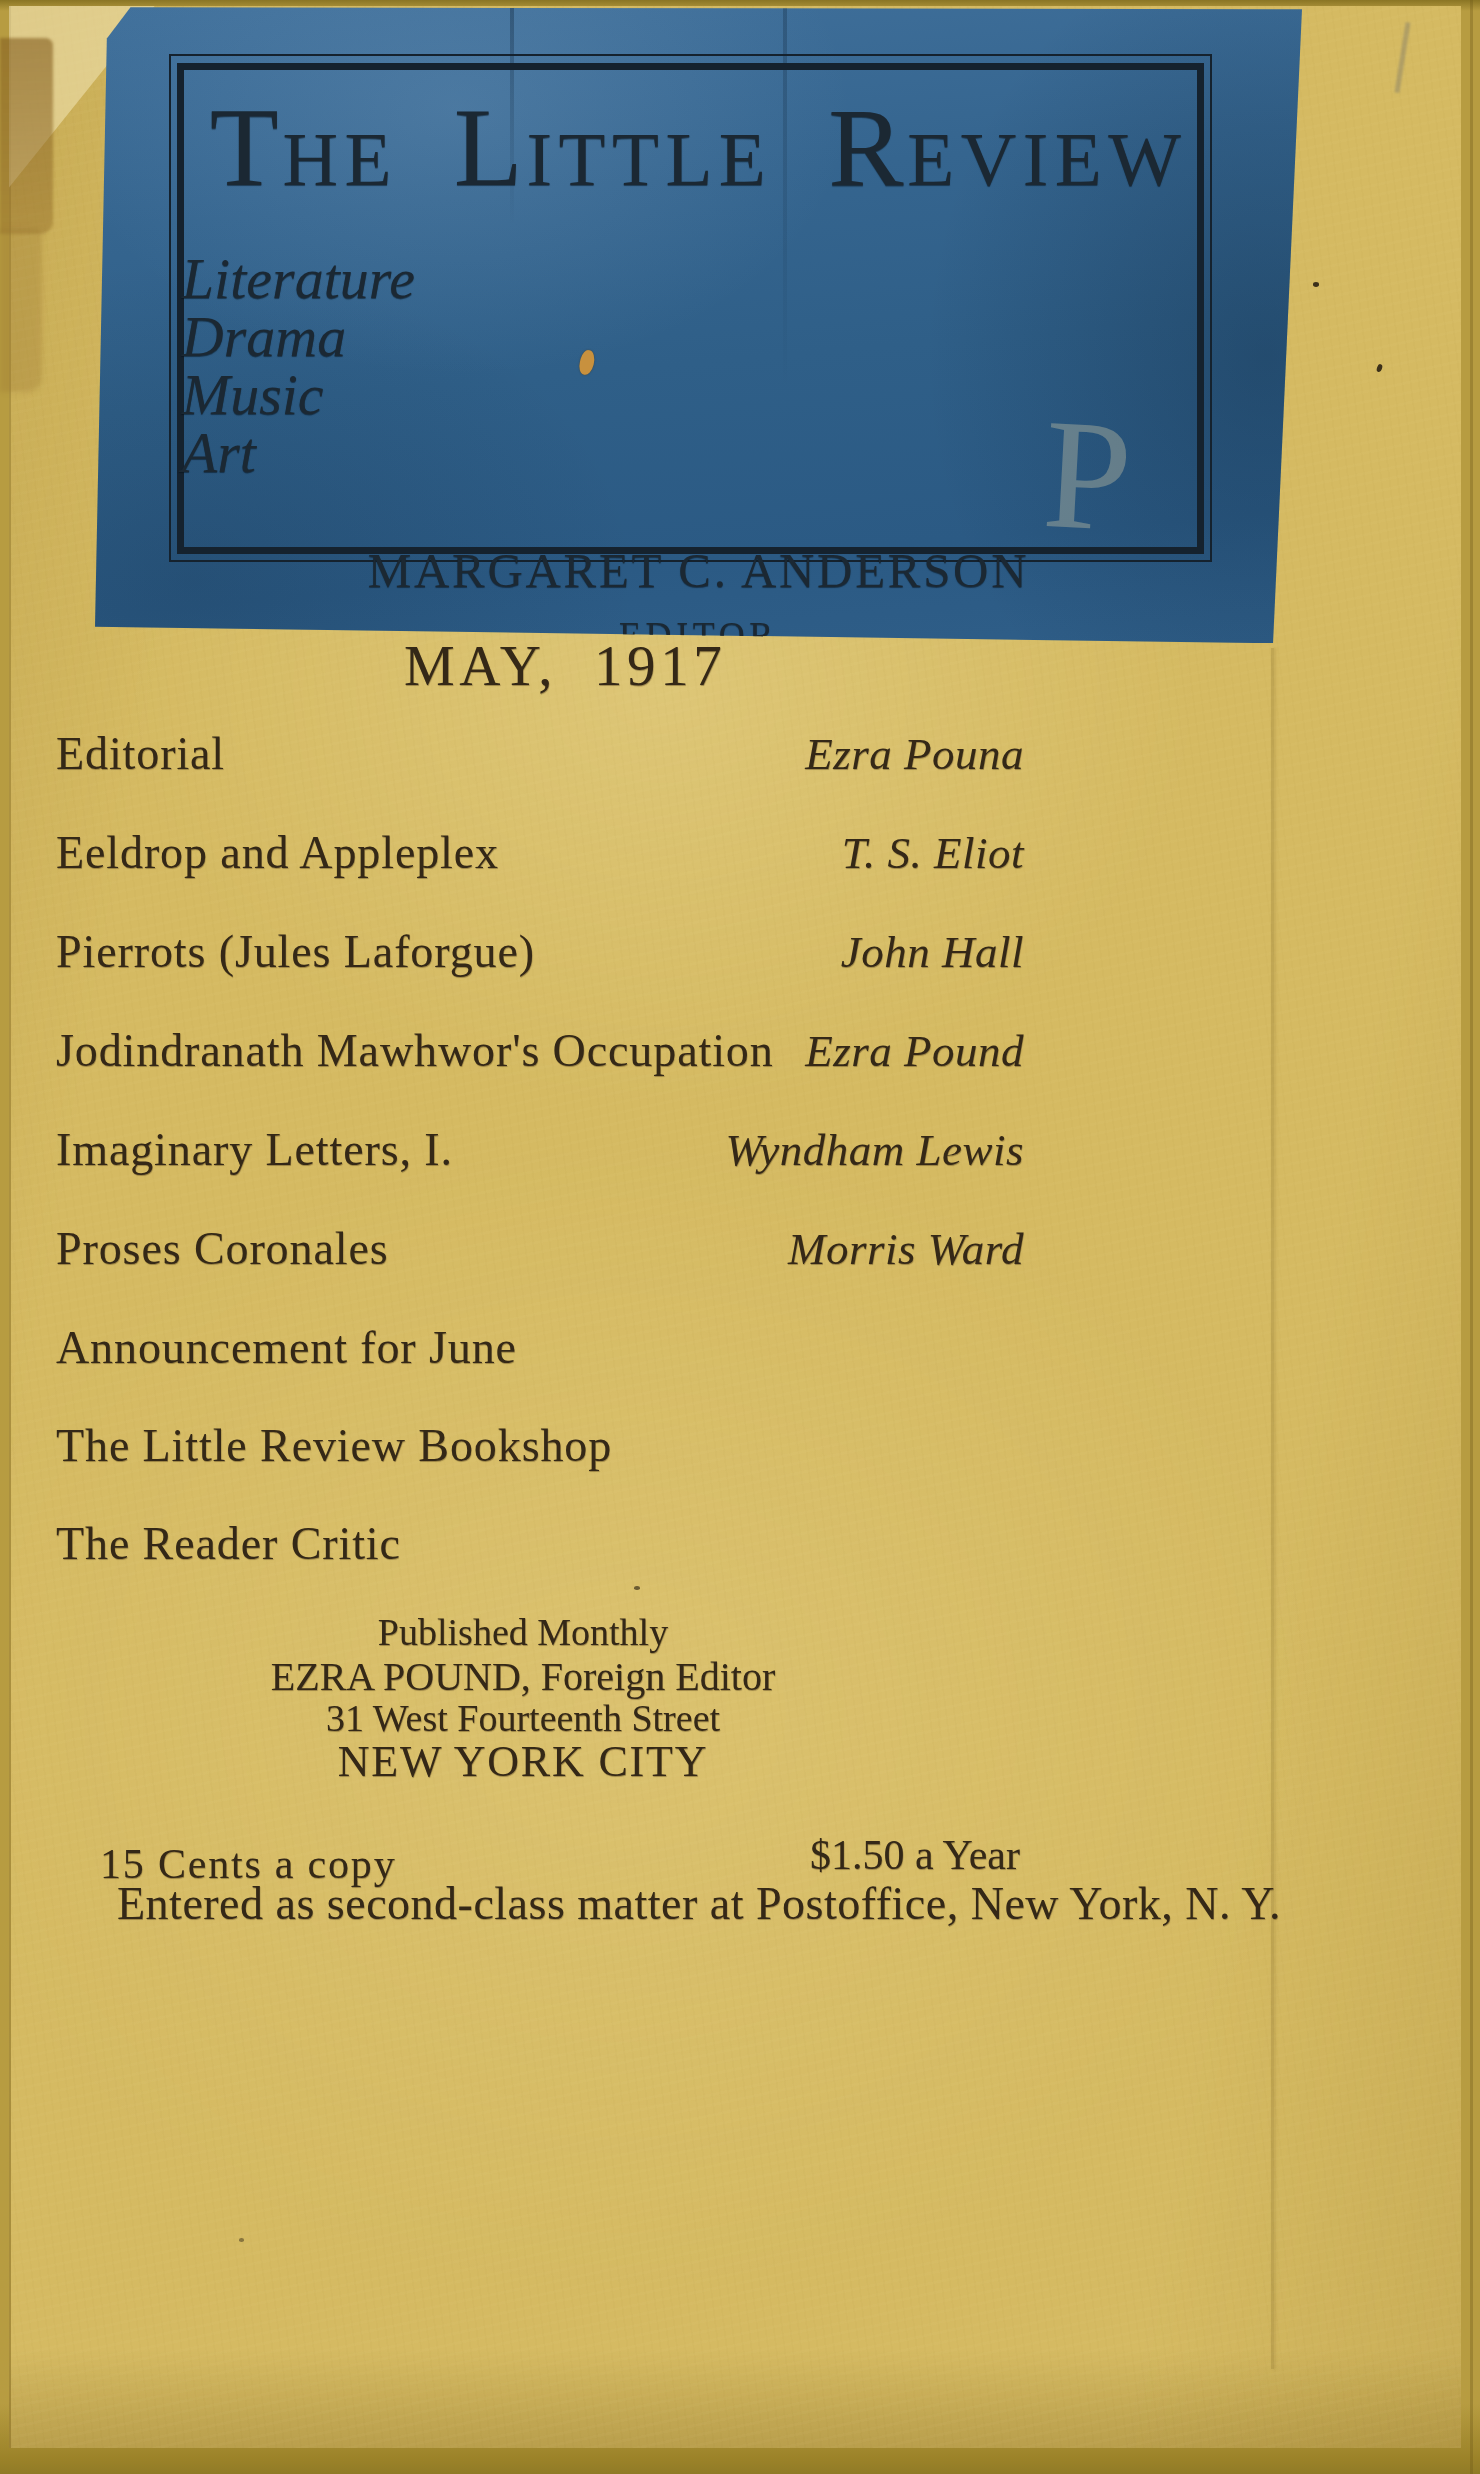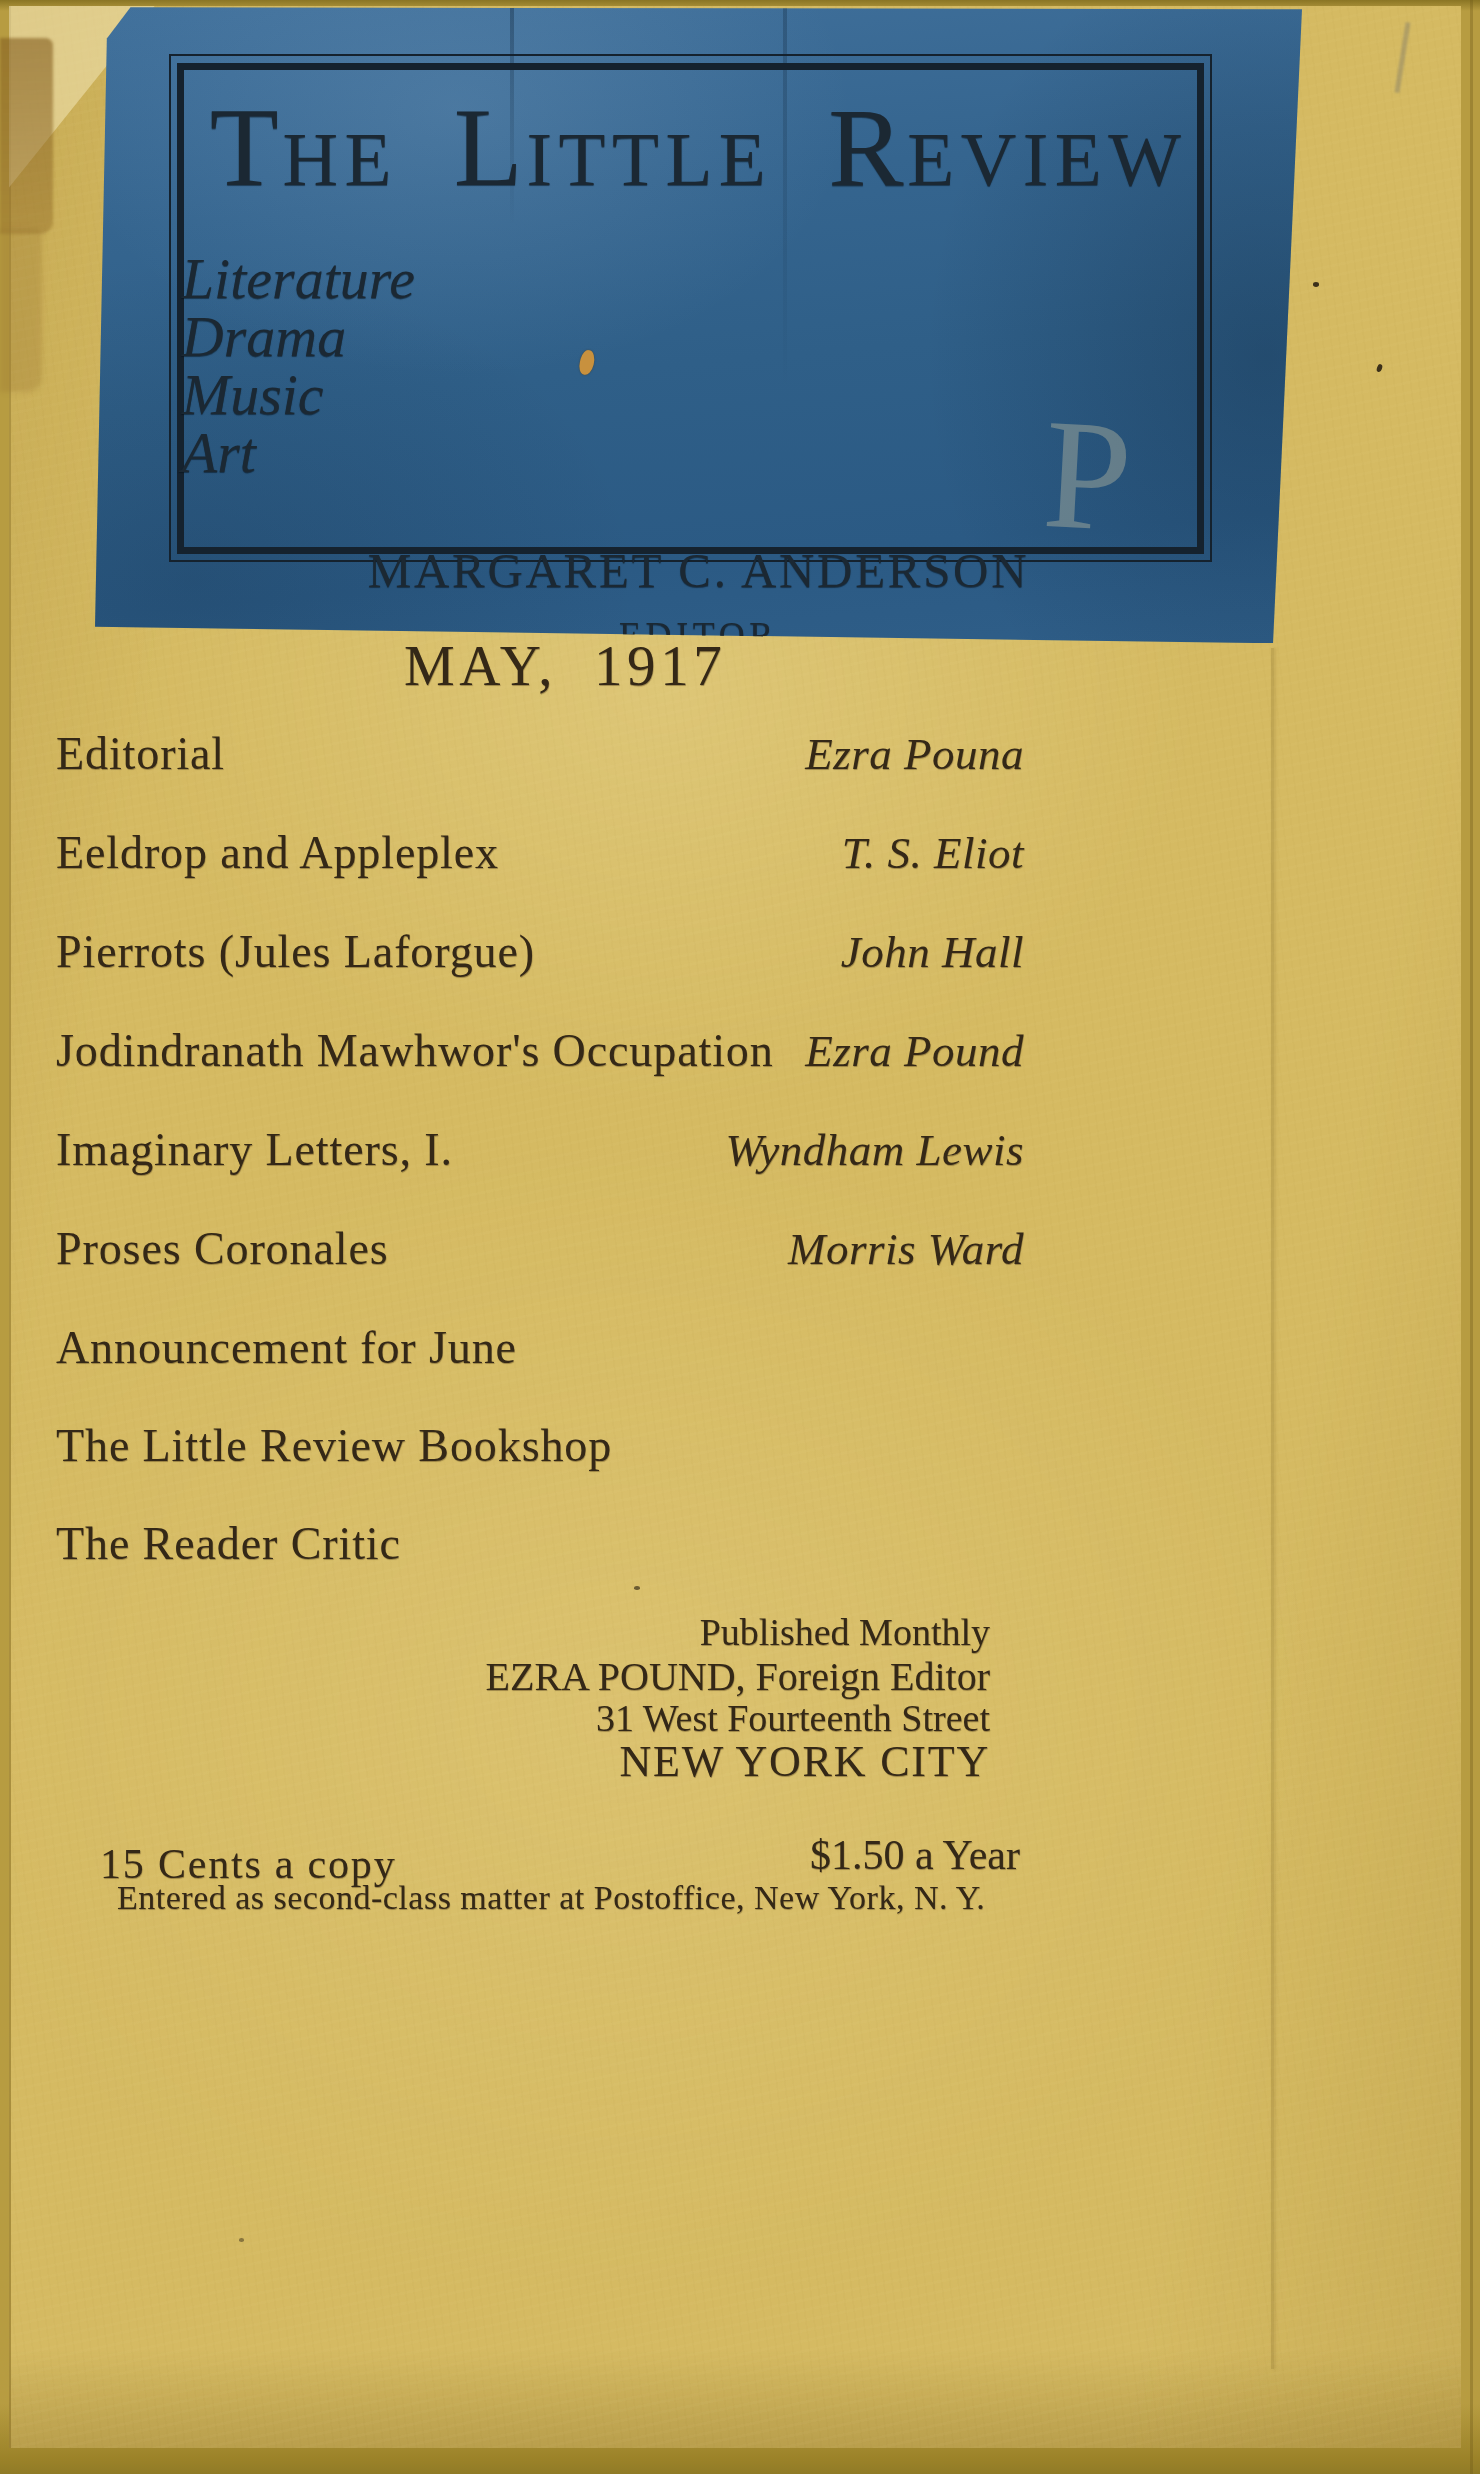--- a/index.html
+++ b/index.html
@@ -105,34 +105,34 @@
   .issue-date{
     position:absolute;left:404px;top:637px;font-size:57px;line-height:1;
     letter-spacing:4.6px;word-spacing:18px;white-space:nowrap;
   }
   .toc{position:absolute;left:56px;top:727px;width:968px;}
   .toc-row{
     display:flex;justify-content:space-between;align-items:baseline;
     font-size:46px;line-height:53px;margin-bottom:45px;letter-spacing:0.9px;white-space:nowrap;
   }
   .toc-author{font-style:italic;font-size:45px;letter-spacing:0.5px;}
-  .imprint{position:absolute;left:56px;top:1610px;width:934px;text-align:right;white-space:nowrap;}
+  .imprint{position:absolute;left:56px;top:1610px;width:934px;text-align:center;white-space:nowrap;}
   .imp-frequency{font-size:38px;line-height:44px;margin-bottom:1.8px;}
   .imp-publisher{font-size:42px;line-height:46px;}
   .imp-foreign{font-size:40px;line-height:42px;}
   .imp-street{font-size:38px;line-height:40px;}
   .imp-city{font-size:44px;line-height:47px;letter-spacing:1.8px;}
   .price-row{
     position:absolute;left:68px;top:1834px;width:920px;
     display:flex;justify-content:space-between;align-items:baseline;
     font-size:42px;line-height:1;white-space:nowrap;margin-left:32px;
   }
   .price-copy{position:relative;top:9px;letter-spacing:1.8px;}
   .postal-note{
-    position:absolute;left:117px;top:1881px;font-size:34px;line-height:1;
+    position:absolute;left:117px;top:1881px;font-size:46px;line-height:1;
     letter-spacing:0.5px;white-space:nowrap;
   }
 </style>
 </head>
 <body>
 
 <div class="scan">
   <div class="paper"></div>
   <div class="corner-triangle"></div>
   <div class="tape-stain"></div>

